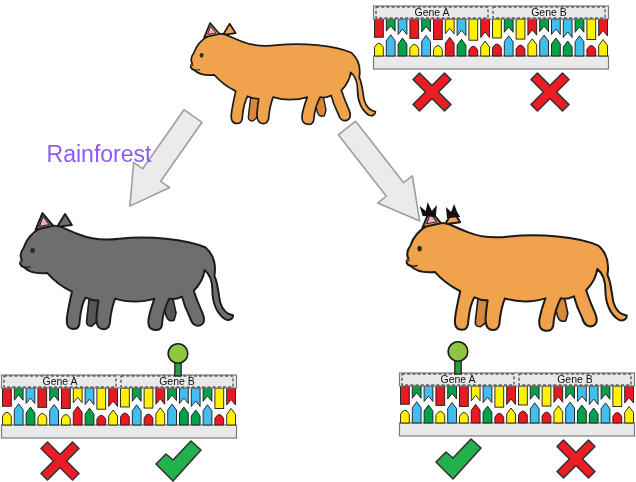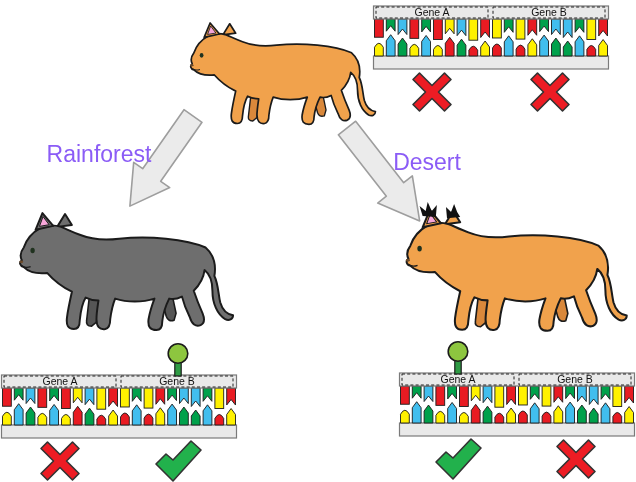--- a/index.html
+++ b/index.html
@@ -48,21 +48,20 @@
   <svg class="abs" style="left:0;top:0" width="636" height="482" viewBox="0 0 636 482">
     <g transform="translate(193,116) rotate(35)">
       <polygon points="-11,0 11,0 11,72 22,72 0,110 -22,72 -11,72" fill="#EBEBEB" stroke="#9E9E9E" stroke-width="1.6" stroke-linejoin="round"></polygon>
     </g>
     <g transform="translate(347,128) rotate(-38)">
       <polygon points="-11,0 11,0 11,78 22,78 0,118 -22,78 -11,78" fill="#EBEBEB" stroke="#9E9E9E" stroke-width="1.6" stroke-linejoin="round"></polygon>
     </g>
   </svg>
 
   <div class="env-label" style="left:38px;top:141px;width:122px;">Rainforest</div>
-  <div class="env-label" style="left:377px;top:149px;width:100px;">Desert</div>
 
   <svg class="cat" style="left:182px;top:22px;--fur:#F1A24C;--fur-dark:#D9883B;--ear:#F7A6D9;" width="196" height="111" viewBox="0 0 230 130">
       <use href="#catSym"></use>
     </svg>
 
   <svg class="cat" style="left:10px;top:212px;--fur:#6E6E6E;--fur-dark:#565656;--ear:#F7A6D9;" width="226" height="128" viewBox="0 0 230 130">
       <use href="#catSym"></use>
     </svg>
 
   <svg class="cat" style="left:396px;top:209px;--fur:#F1A24C;--fur-dark:#D9883B;--ear:#F7A6D9;--tuft:#111;" width="234" height="132" viewBox="0 0 230 130">

